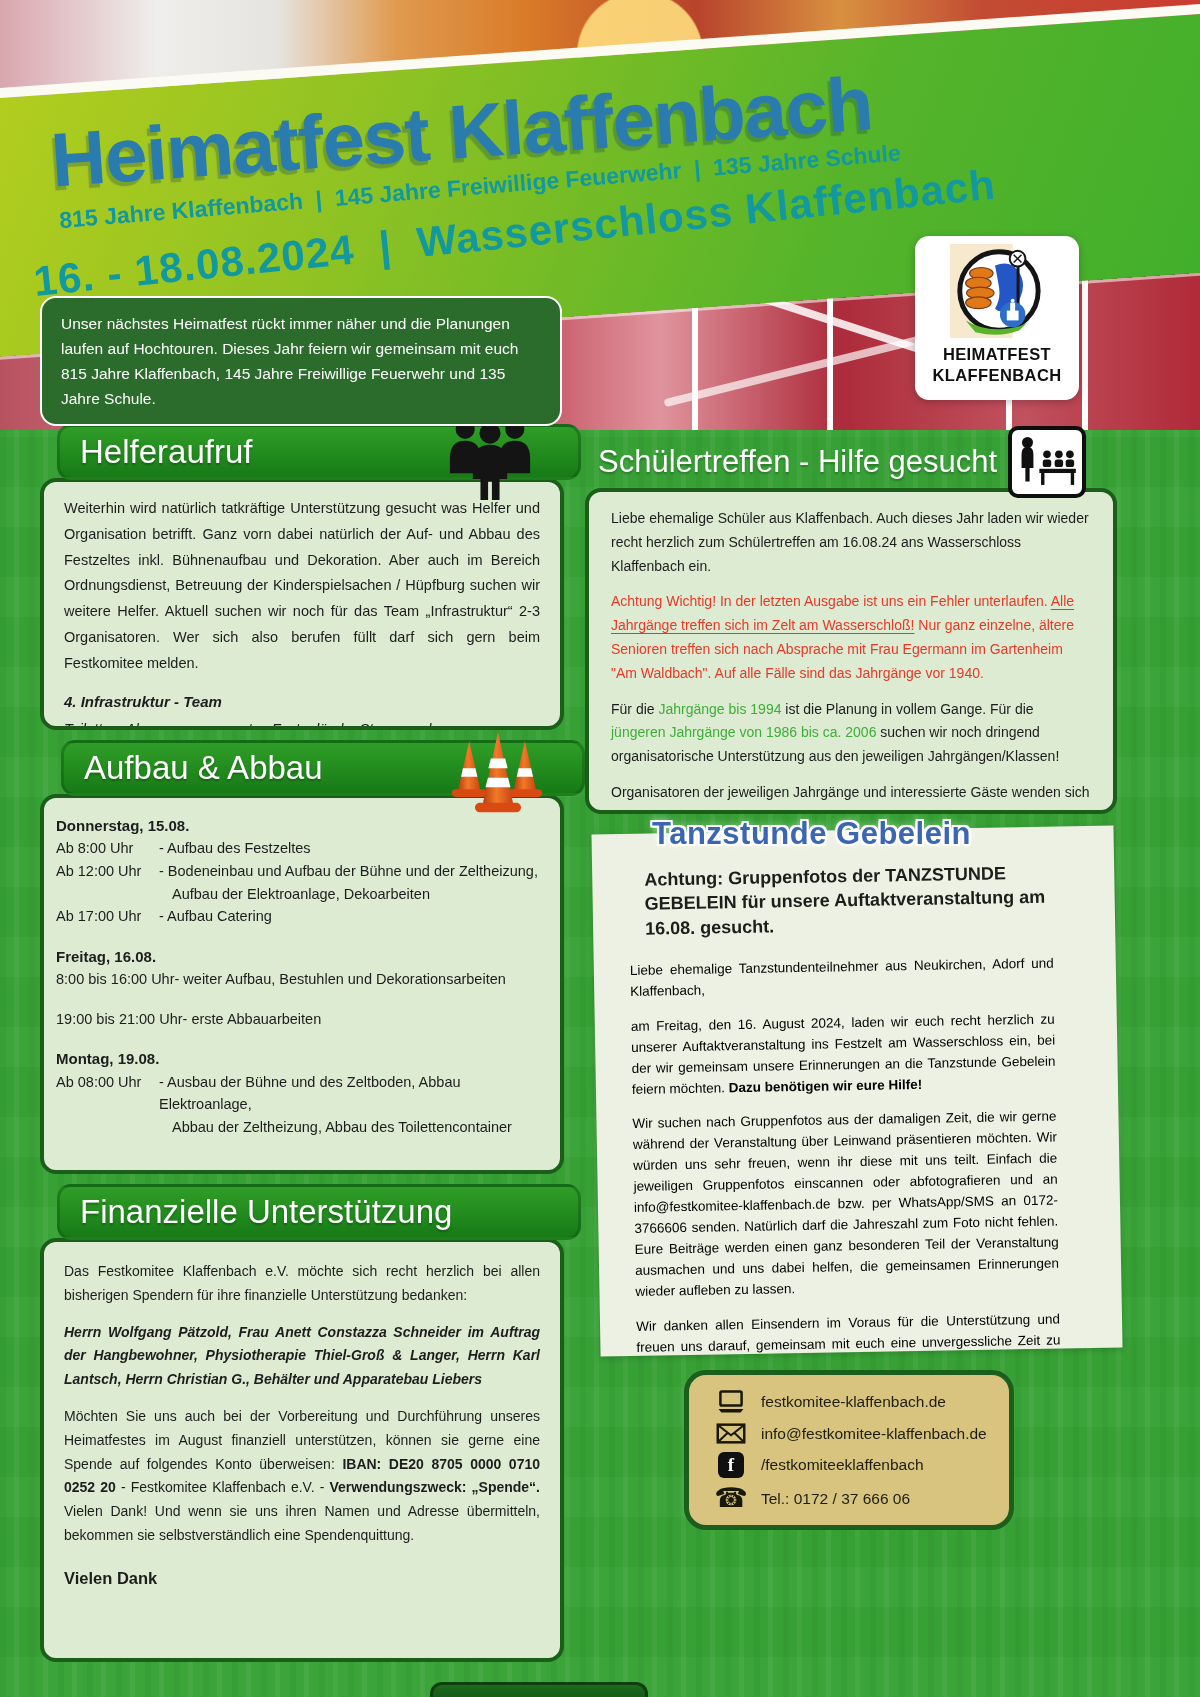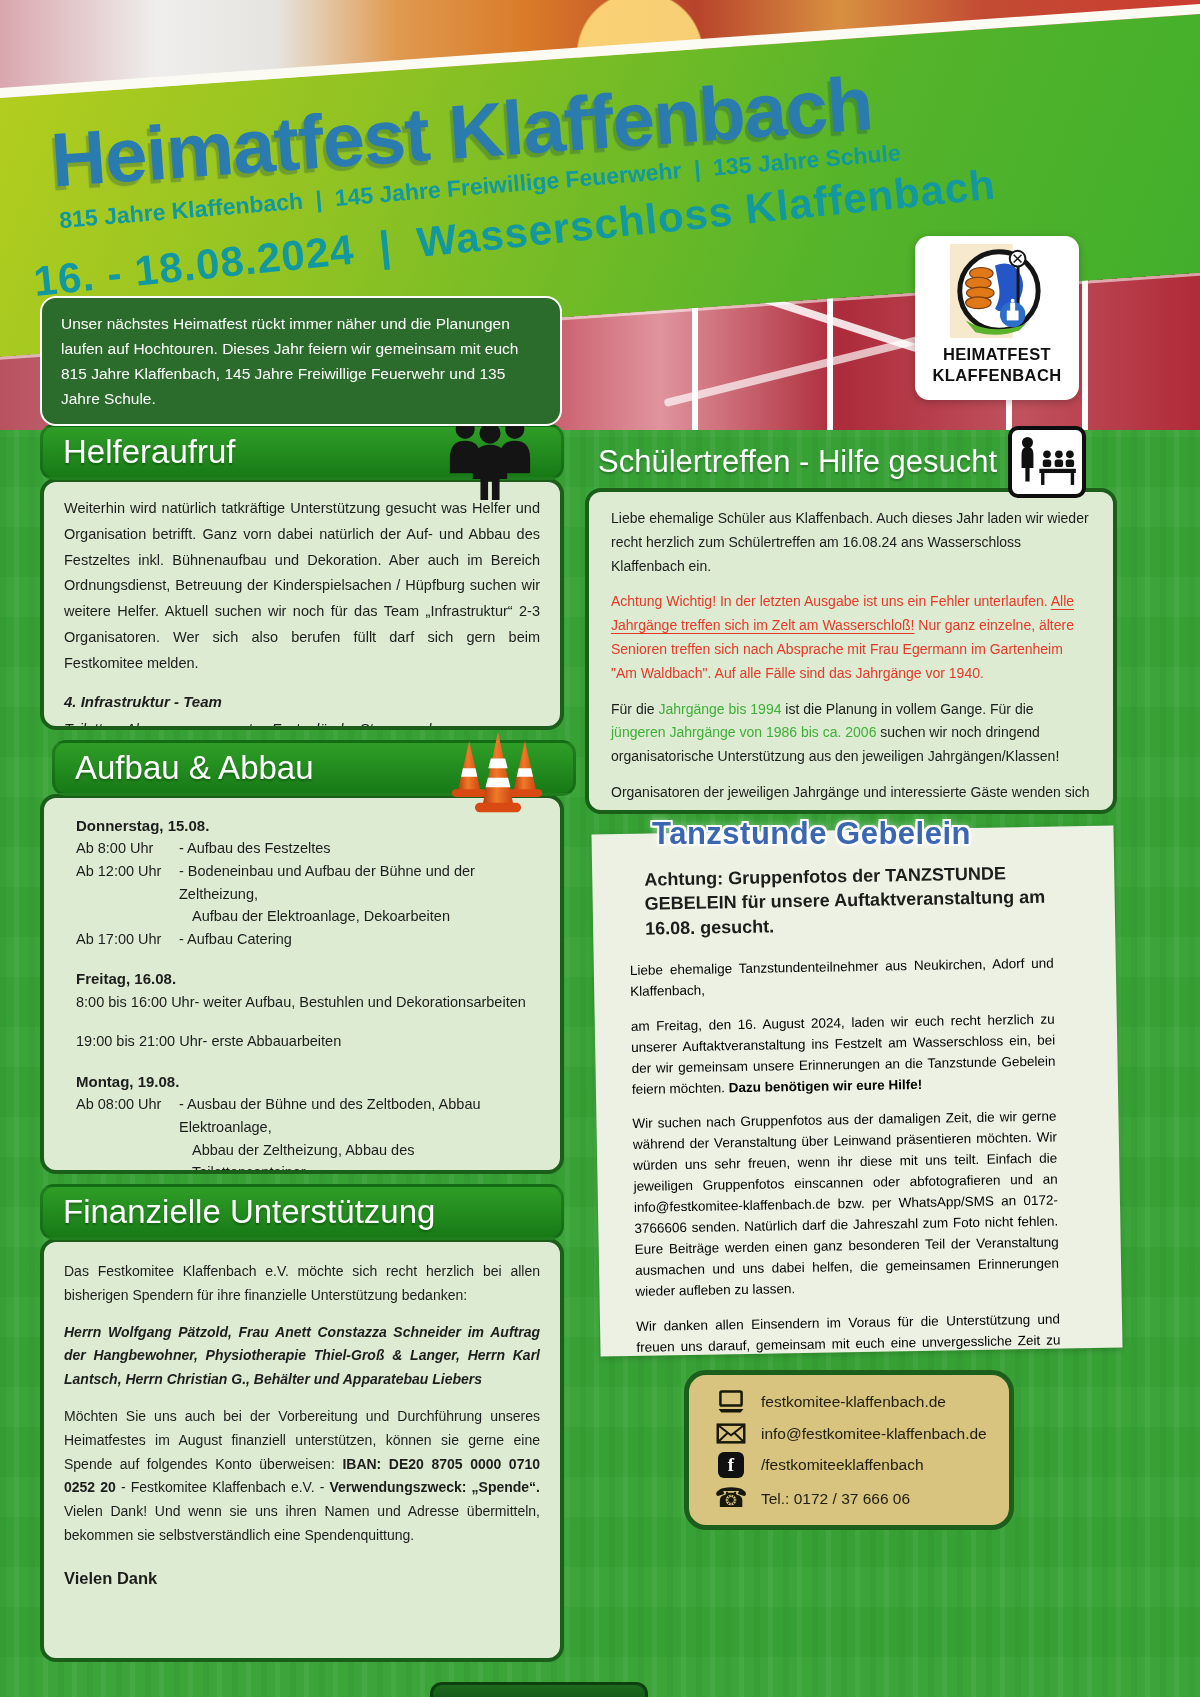--- a/index.html
+++ b/index.html
@@ -62,41 +62,41 @@
     position:absolute;left:40px;top:296px;width:522px;z-index:4;box-sizing:border-box;
     background:#2b6b2c;border:2px solid #fff;border-radius:16px;
     padding:13px 19px;color:#fff;font-size:15.5px;line-height:1.62;
   }
   
   .sec-header{
     position:absolute;z-index:2;box-sizing:border-box;height:56px;
     background:linear-gradient(180deg,#2f9e27,#177a16);
     border:3px solid #12591577;border-radius:14px;
     display:flex;align-items:center;padding-left:20px;
-    color:#fff;font-size:33px;font-weight:500;text-shadow:0 2px 2px rgba(0,0,0,.25);
+    color:#fff;font-size:33px;font-weight:500;text-shadow:0 2px 2px rgba(0,0,0,.25);margin-left:17px;
   }
   .sec-body{
     position:absolute;z-index:1;box-sizing:border-box;overflow:hidden;
     background:#dcebd2;border:4px solid #1a5e1a;border-radius:16px;
     color:#1d1d1d;
   }
   .rich p{margin:0 0 13px 0;text-align:justify;}
   .rich p:last-child{margin-bottom:0;}
   .s-n{} .s-b{font-weight:700;} .s-bi{font-weight:700;font-style:italic;}
   .s-r{color:#e63a28;} .s-ru{color:#e63a28;text-decoration:underline;text-underline-offset:3px;}
   .s-g{color:#3fae37;}
   
   .helfer-header{left:40px;top:424px;width:524px;}
   .helfer-body{left:40px;top:478px;width:524px;height:252px;padding:14px 20px;font-size:14.5px;line-height:1.78;}
   .helfer-body .team-title{font-weight:700;font-style:italic;font-size:15px;margin:12px 0 2px 0;}
   .helfer-body .team-text{font-style:italic;margin:0;text-align:left;}
   .people-icon{position:absolute;left:444px;top:416px;z-index:3;}
   
-  .aufbau-header{left:52px;top:740px;width:524px;}
-  .aufbau-body{left:40px;top:794px;width:524px;height:380px;padding:16px 32px;font-size:14.5px;line-height:1.56;}
+  .aufbau-header{left:44px;top:740px;width:524px;}
+  .aufbau-body{left:40px;top:794px;width:524px;height:380px;padding:16px 12px;font-size:14.5px;line-height:1.56;}
   .cones-icon{position:absolute;left:448px;top:724px;z-index:3;}
   .sched-block{margin-bottom:17px;}
   .sched-day{font-weight:700;font-size:15px;}
   .sched-item{display:flex;gap:0;}
   .sched-time{min-width:103px;flex:none;}
   .sched-cont{margin-left:13px;}
   
   .finanz-header{left:40px;top:1184px;width:524px;}
   .finanz-body{left:40px;top:1238px;width:524px;height:424px;padding:18px 20px;font-size:14px;line-height:1.7;}
   .finanz-thanks{font-weight:700;font-size:16.5px;margin-top:16px;}

